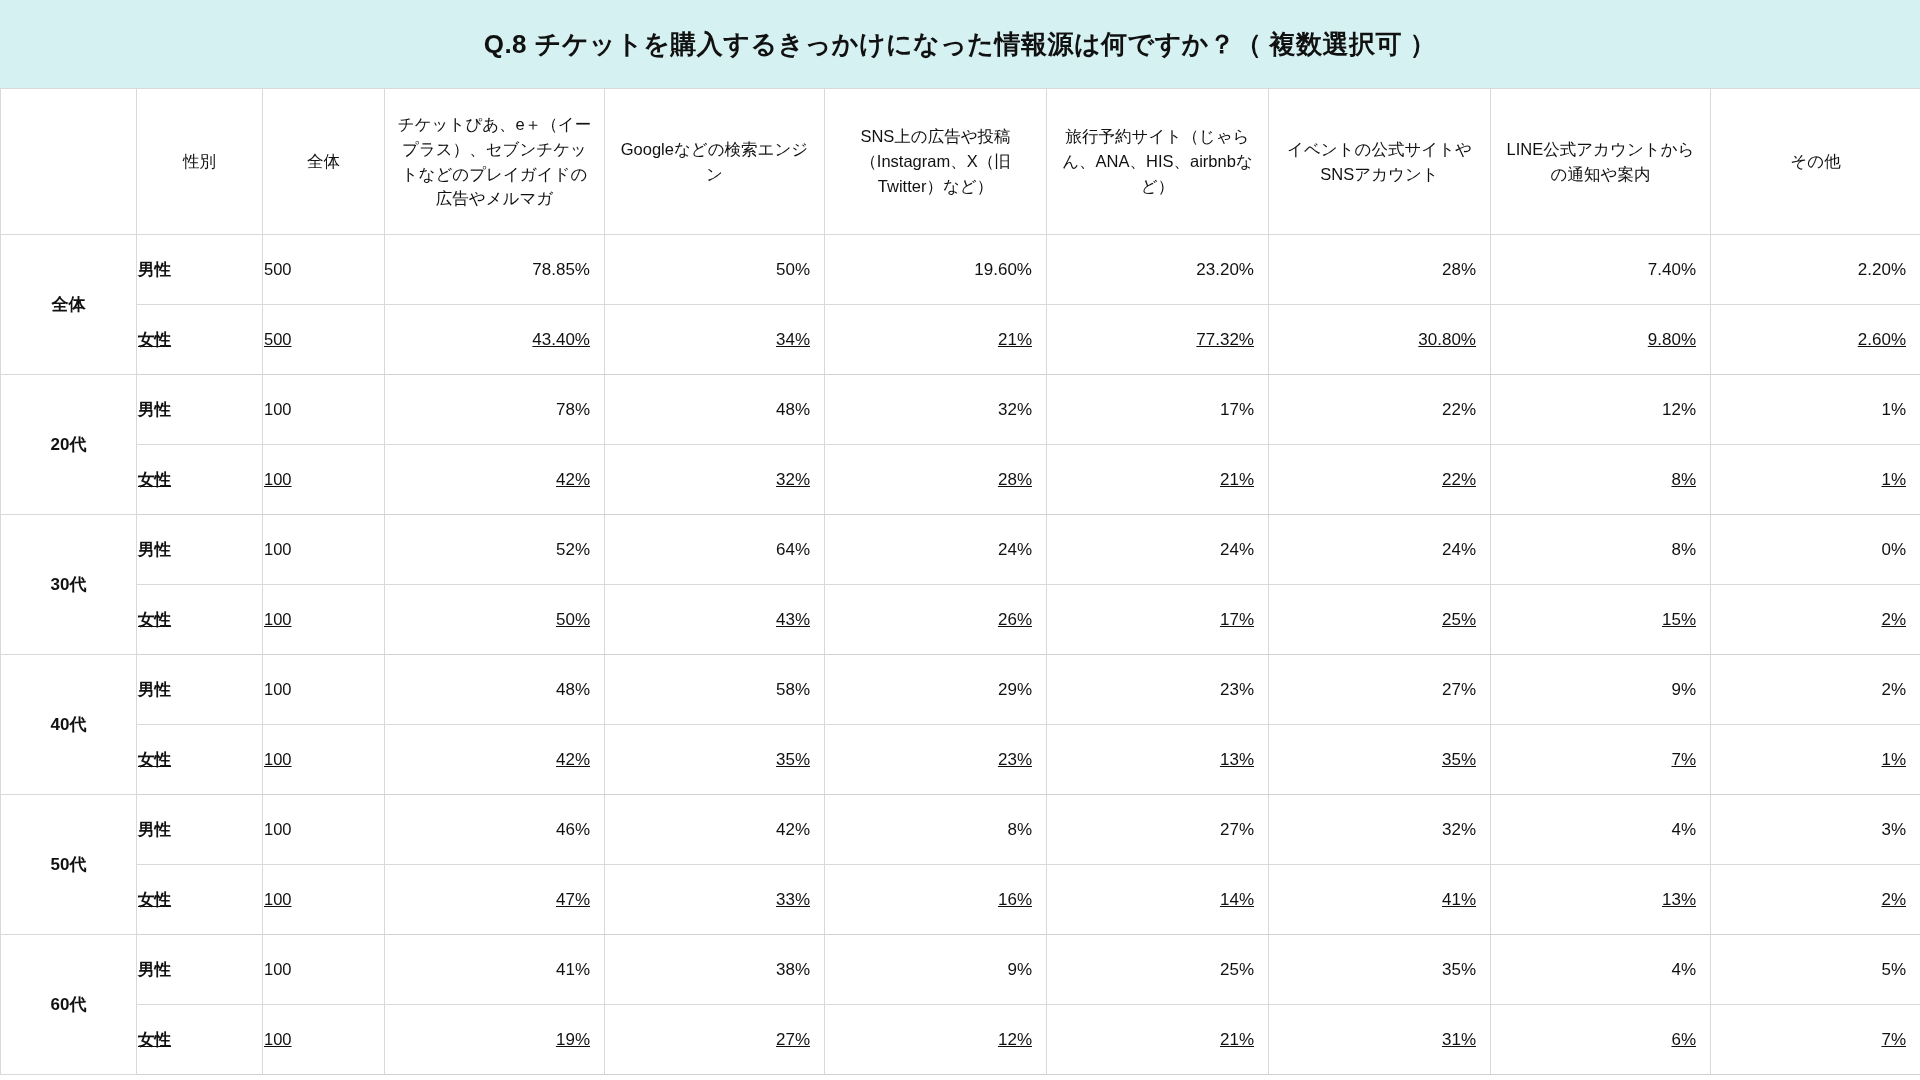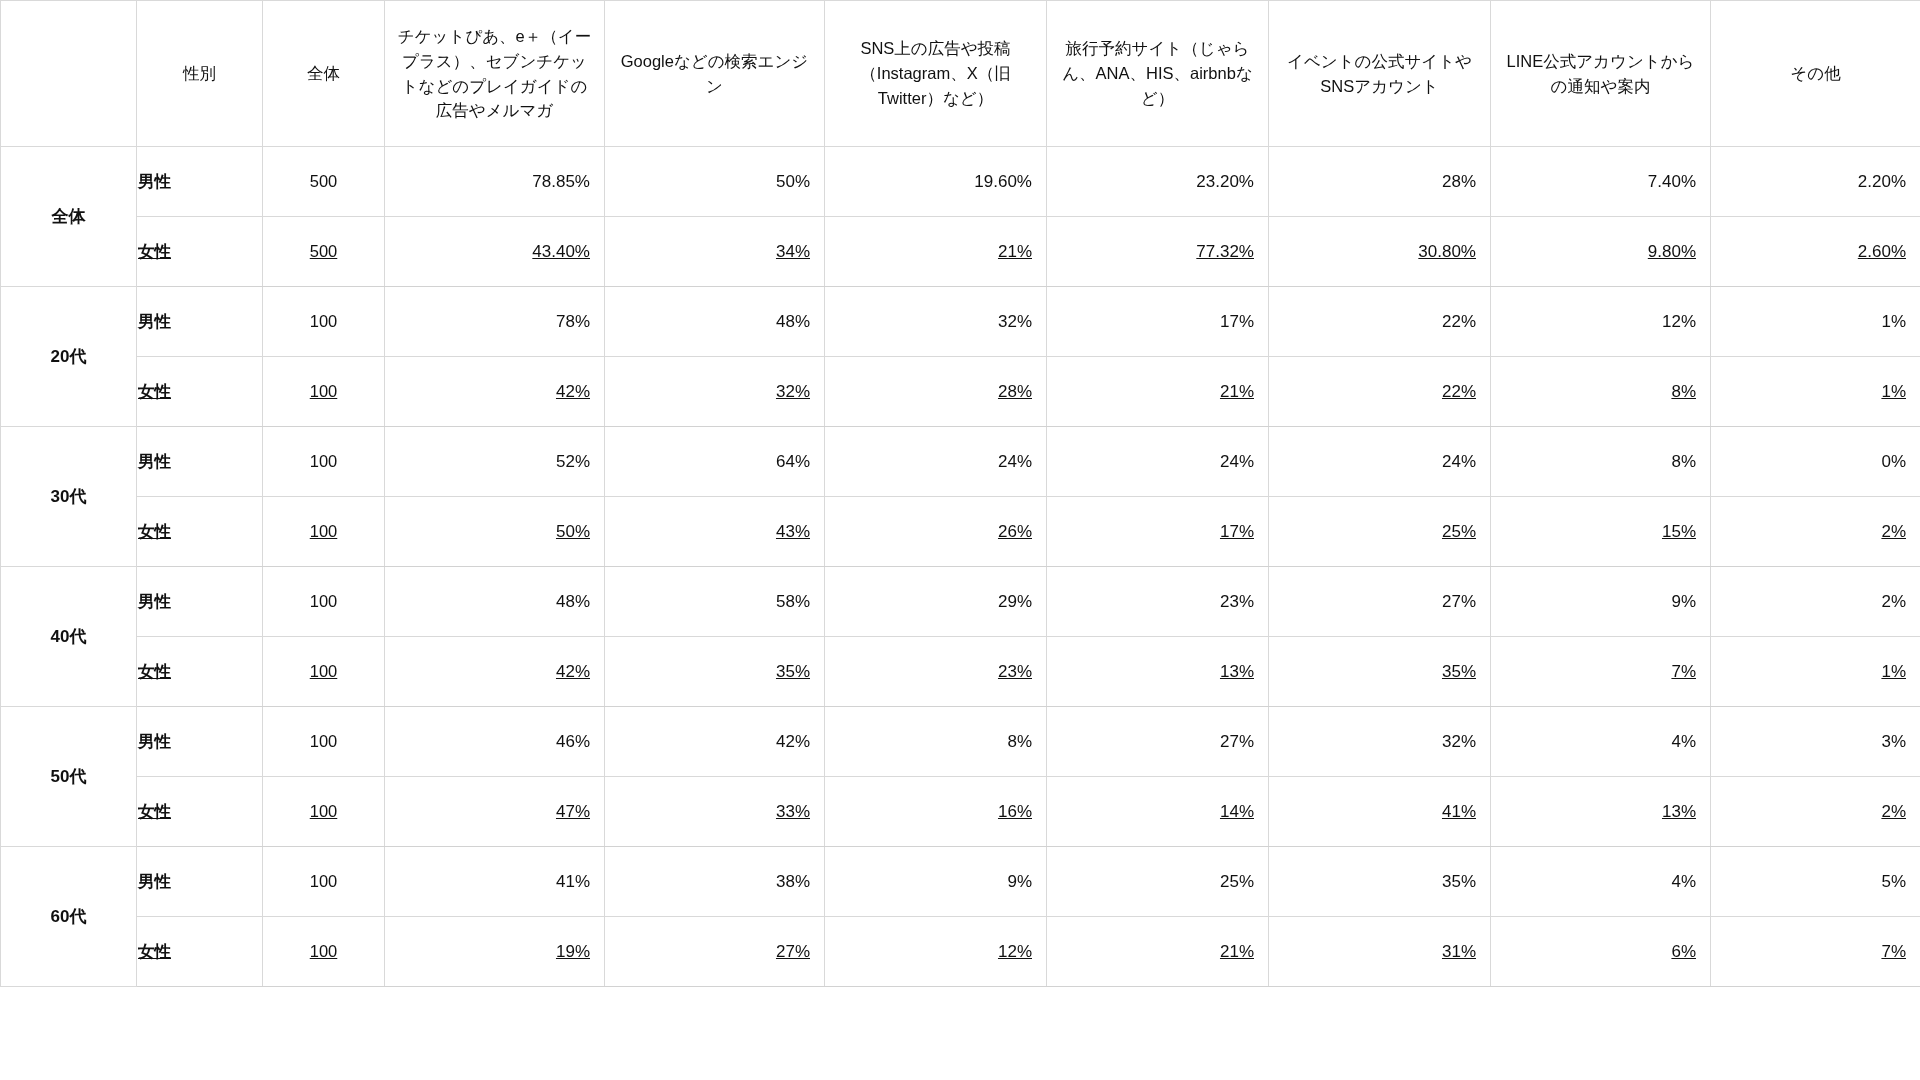--- a/index.html
+++ b/index.html
@@ -75,41 +75,44 @@
     font-weight: bold;
     font-size: 17px;
   }
   td.sex-cell {
     text-align: left;
     vertical-align: middle;
     font-weight: bold;
     font-size: 16.5px;
   }
   td.total-cell {
-    text-align: center;
+    text-align: left;
     vertical-align: middle;
     font-size: 16.5px;
   }
   td.val-cell {
     text-align: right;
     vertical-align: middle;
     padding-right: 14px;
     font-size: 17px;
   }
   
   tr.group-end td {
     border-bottom: 1px solid #d2d2d2;
     text-decoration: underline;
   }
 </style>
 </head>
 <body>
 
 <div id="root">
 
+  <div class="title-band">
+    <div class="title-text">Q.8 チケットを購入するきっかけになった情報源は何ですか？（ 複数選択可 ）</div>
+  </div>
 
   <table class="survey">
     <colgroup>
       <col class="c-age">
       <col class="c-sex">
       <col class="c-total">
       <col class="c-data">
       <col class="c-data2">
       <col class="c-data3">
       <col class="c-data4">

